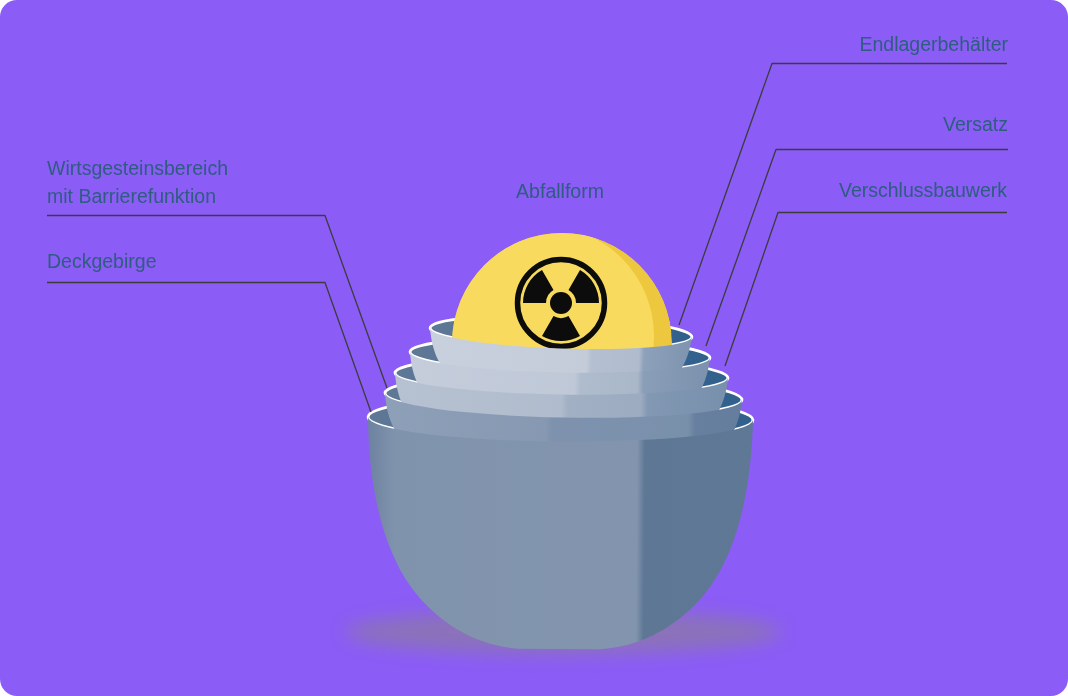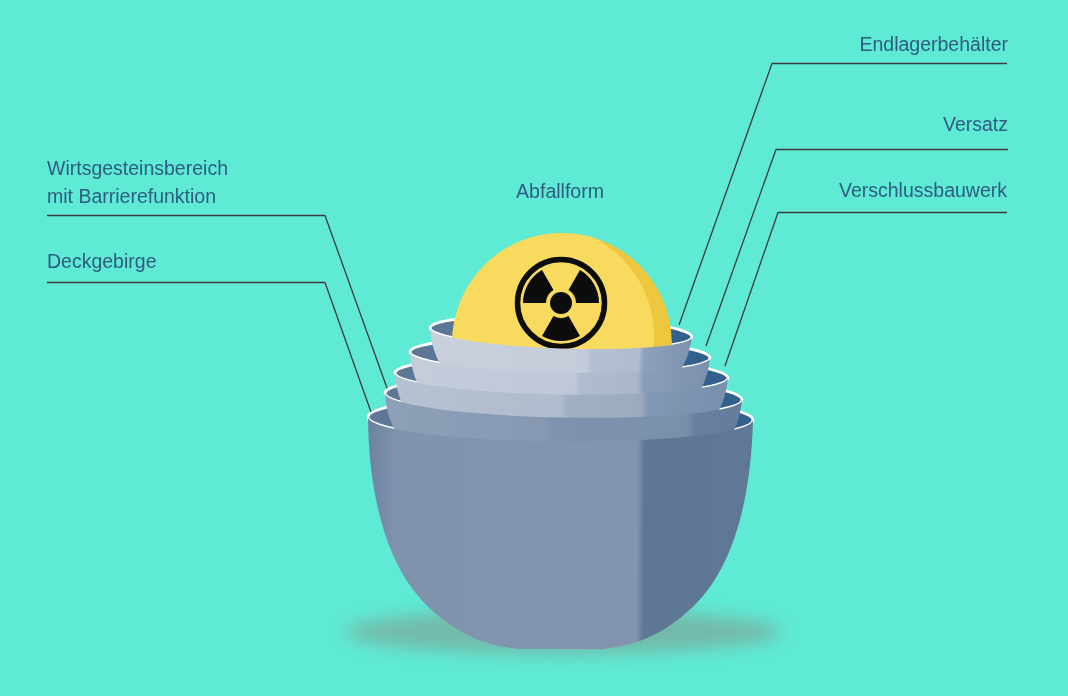--- a/index.html
+++ b/index.html
@@ -1,21 +1,22 @@
 <!DOCTYPE html>
 <html><head>
 <meta charset="utf-8">
 <style>
   html,body{margin:0;padding:0;background:#ffffff;}
   .stage{
     position:relative;
     width:1068px;height:696px;
-    background:#5eead4;
+    background:#8b5cf6;
     overflow:hidden;
     font-family:"Liberation Sans", sans-serif;
+    border-radius:17px;
   }
   svg{display:block;}
   .diagram-label{
     font-family:"Liberation Sans", sans-serif;
     font-size:19.5px;
     font-weight:500;
     fill:#2e5d80;
   }
   .leader{
     fill:none;

